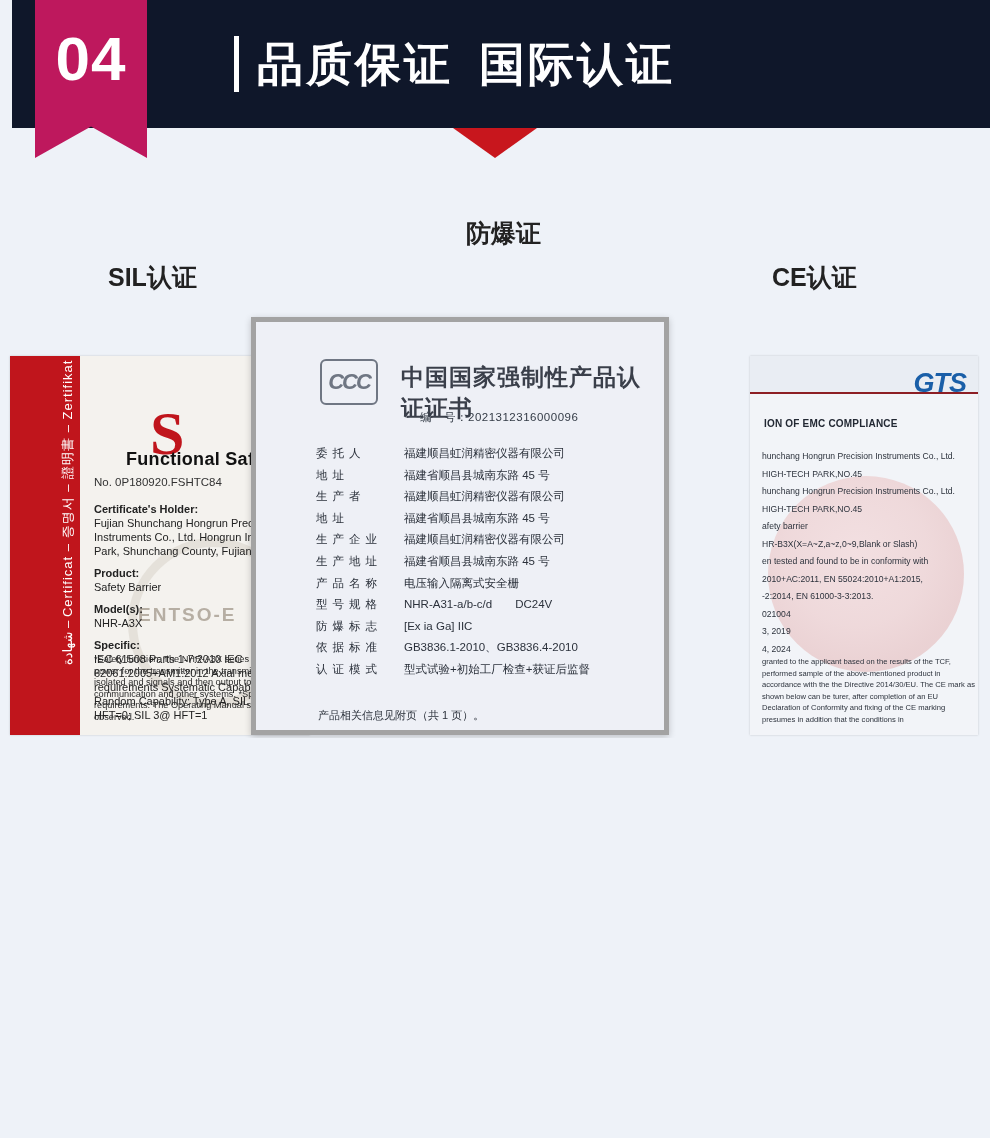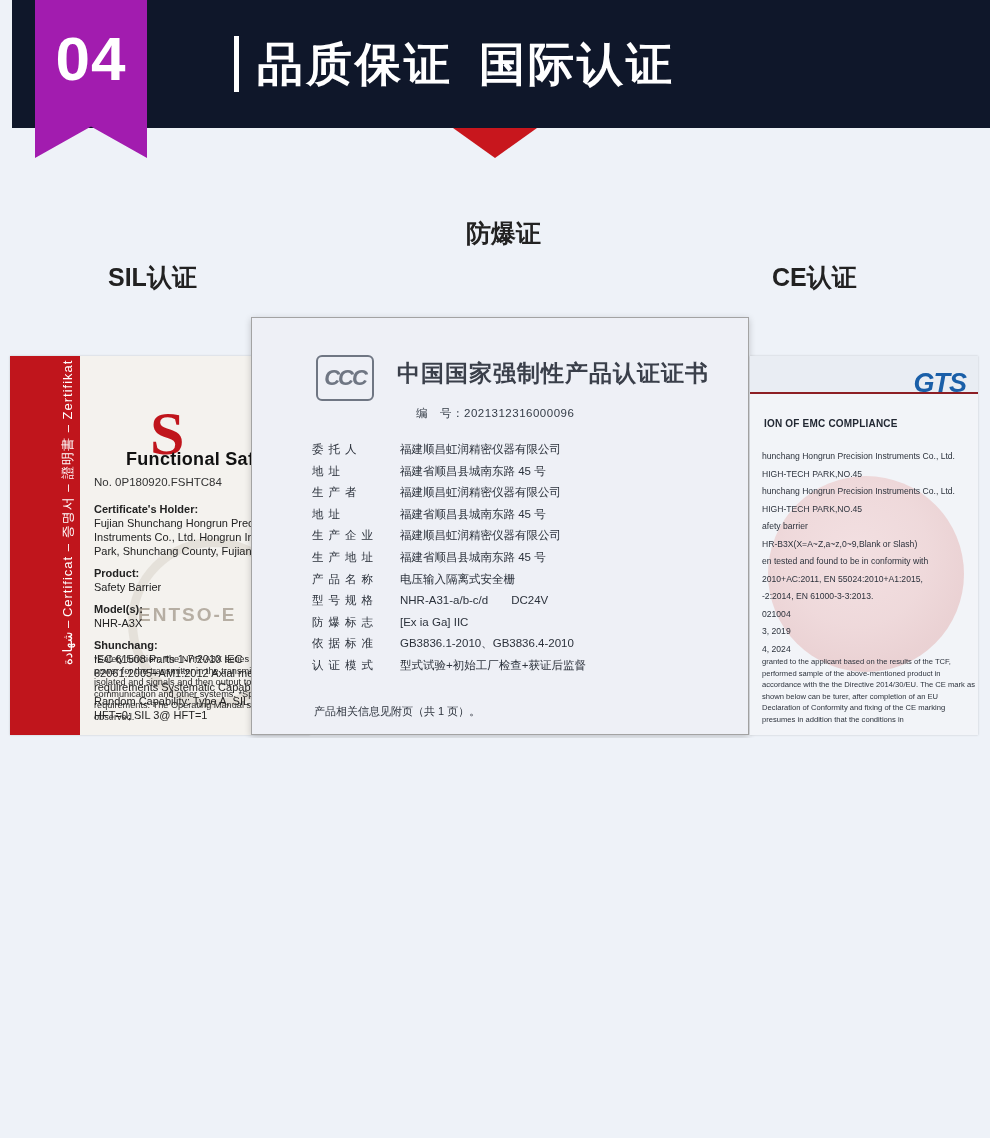--- a/index.html
+++ b/index.html
@@ -23,21 +23,21 @@
     left: 12px; top: 0;
     width: 990px;
     height: 128px;
     background: #0f172a;
   }
   .banner-num-box {
     position: absolute;
     left: 35px; top: 0;
     width: 112px;
     height: 158px;
-    background: #a21caf;
+    background: #be185d;
     color: #ffffff;
     font-size: 62px;
     font-weight: bold;
     text-align: center;
     line-height: 118px;
     letter-spacing: 1px;
     clip-path: polygon(0 0, 100% 0, 100% 100%, 50% 80%, 0 100%);
   }
   .banner-title {
     position: absolute;
@@ -157,23 +157,23 @@
     width: 216px;
     font-size: 9.2px;
     color: #2a2a2a;
     line-height: 11.5px;
   }
 
   
   .cert-ccc {
     position: absolute;
     left: 251px; top: -39px;
-    width: 498px; height: 418px;
+    width: 418px; height: 418px;
     background: #eef0f6;
-    border: 1px solid #a3a3a3;
+    border: 5px solid #a3a3a3;
     box-shadow: 0 2px 7px rgba(0,0,0,.2);
     overflow: hidden;
   }
   .ccc-logo {
     position: absolute;
     left: 64px; top: 37px;
     width: 58px; height: 46px;
     border: 2.5px solid #6f7683;
     border-radius: 6px;
     color: #6f7683;
@@ -332,21 +332,21 @@
         </div>
         <div class="r">
           <span class="k">Product:</span>
           <span>Safety Barrier</span>
         </div>
         <div class="r">
           <span class="k">Model(s):</span>
           <span>NHR-A3X</span>
         </div>
         <div class="r">
-          <span class="k">Shunchang:</span>
+          <span class="k">Specific:</span>
           <span>IEC 61508 Parts 1-7:2010 IEC 62061:2005+AM1:2012 Axial meets requirements Systematic Capability: SC 3 Random Capability: Type A, SIL 3 @ HFT=0; SIL 3@ HFT=1</span>
         </div>
       </div>
       <div class="sil-foot">*Safety function: The NHR-A3X series isolated power for the transmitter in the transmitter are isolated and signals and then output to the communication and other systems. *Specific requirements: The Operating Manual shall be observed.</div>
     </div>
 
     <div class="cert-ccc">
       <div class="ccc-logo">CCC</div>
       <div class="ccc-title">中国国家强制性产品认证证书</div>
       <div class="ccc-no">

